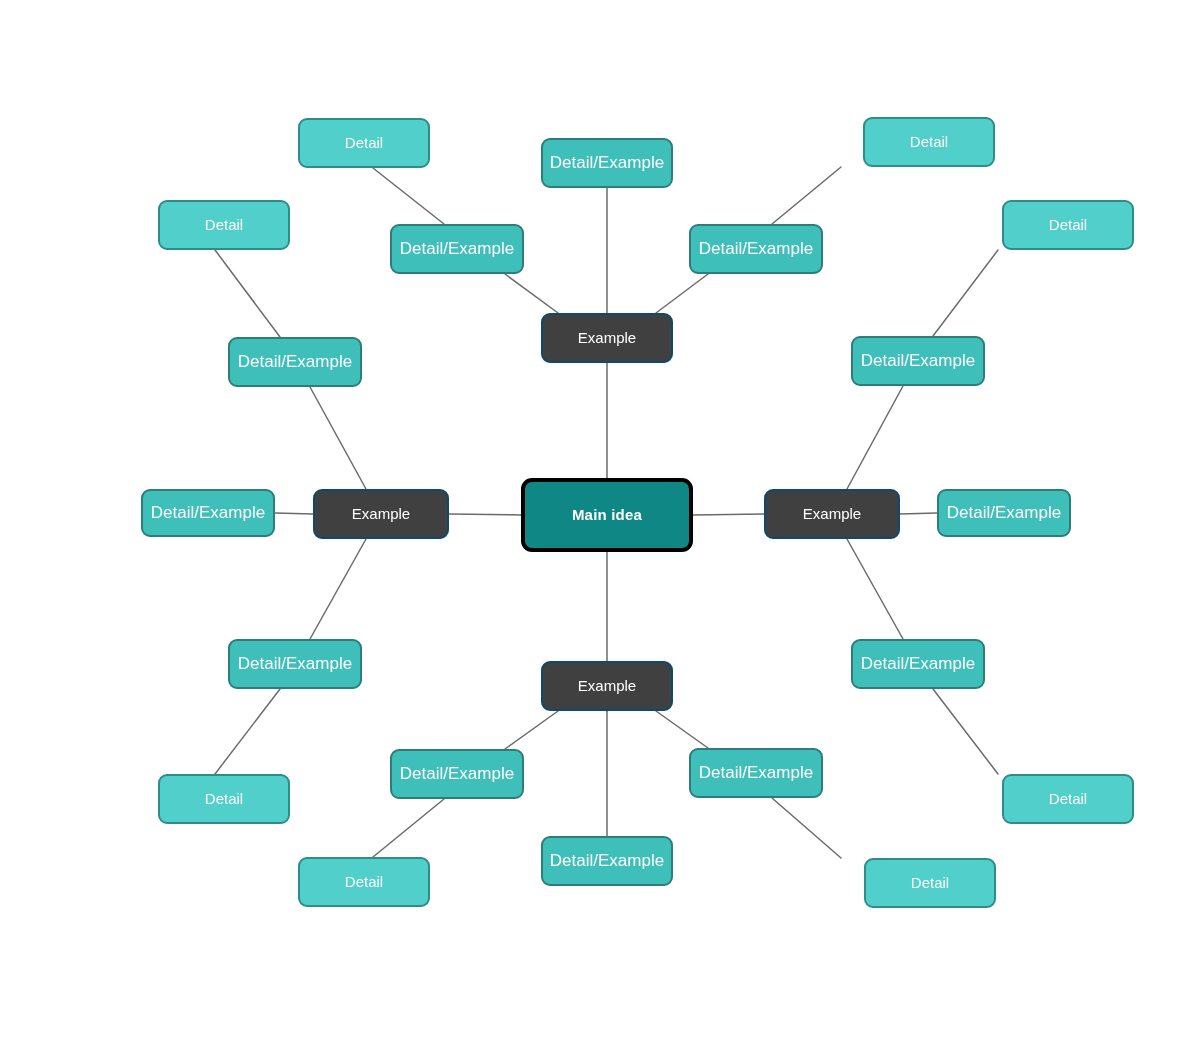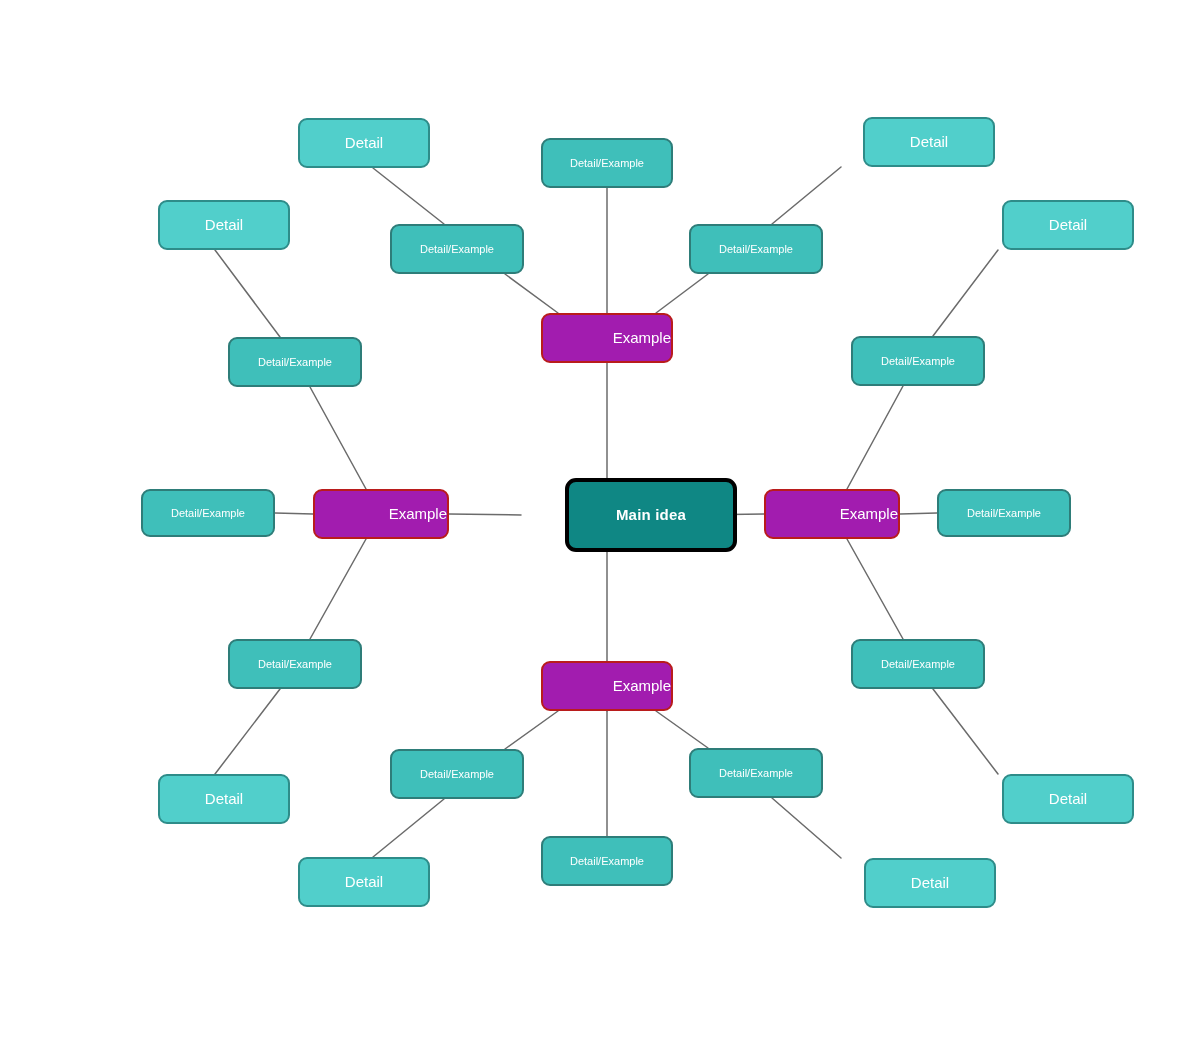--- a/index.html
+++ b/index.html
@@ -40,30 +40,29 @@
   }
   .node.central {
     background: #0f8784;
     border: 4px solid #000000;
     border-radius: 11px;
     font-size: 15px;
     font-weight: bold;
     letter-spacing: 0.2px;
   }
   .node.primary {
-    background: #a21caf;
-    border: 2px solid #b91c1c;
+    background: #404040;
+    border: 2px solid #0c4a6e;
     font-size: 15px;
     font-weight: normal;
-    justify-content: flex-end;
   }
   .node.secondary {
     background: #3fbfba;
     border: 2px solid #2e7d79;
-    font-size: 11px;
+    font-size: 17px;
     font-weight: normal;
   }
   .node.tertiary {
     background: #51cfcb;
     border: 2px solid #2e8c89;
     font-size: 15px;
     font-weight: normal;
     margin-left: 40px;
   }
 </style>
@@ -91,21 +90,21 @@
       <line x1="366" y1="539" x2="310" y2="639" stroke="#6b6b6b" stroke-width="1.5" stroke-linecap="round"></line>
       <line x1="280" y1="337" x2="215" y2="250" stroke="#6b6b6b" stroke-width="1.5" stroke-linecap="round"></line>
       <line x1="280" y1="689" x2="215" y2="774" stroke="#6b6b6b" stroke-width="1.5" stroke-linecap="round"></line>
       <line x1="900" y1="514" x2="937" y2="513" stroke="#6b6b6b" stroke-width="1.5" stroke-linecap="round"></line>
       <line x1="847" y1="489" x2="903" y2="386" stroke="#6b6b6b" stroke-width="1.5" stroke-linecap="round"></line>
       <line x1="847" y1="539" x2="903" y2="639" stroke="#6b6b6b" stroke-width="1.5" stroke-linecap="round"></line>
       <line x1="933" y1="336" x2="998" y2="250" stroke="#6b6b6b" stroke-width="1.5" stroke-linecap="round"></line>
       <line x1="933" y1="689" x2="998" y2="774" stroke="#6b6b6b" stroke-width="1.5" stroke-linecap="round"></line>
     </svg>
   <div id="node-layer">
-      <div class="node central" style="left: 521px; top: 478px; width: 172px; height: 74px; margin-left: 44px;">
+      <div class="node central" style="left: 521px; top: 478px; width: 172px; height: 74px;">
         <span>Main idea</span>
       </div>
       <div class="node primary" style="left: 541px; top: 313px; width: 132px; height: 50px;">
         <span>Example</span>
       </div>
       <div class="node primary" style="left: 541px; top: 661px; width: 132px; height: 50px;">
         <span>Example</span>
       </div>
       <div class="node primary" style="left: 313px; top: 489px; width: 136px; height: 50px;">
         <span>Example</span>

